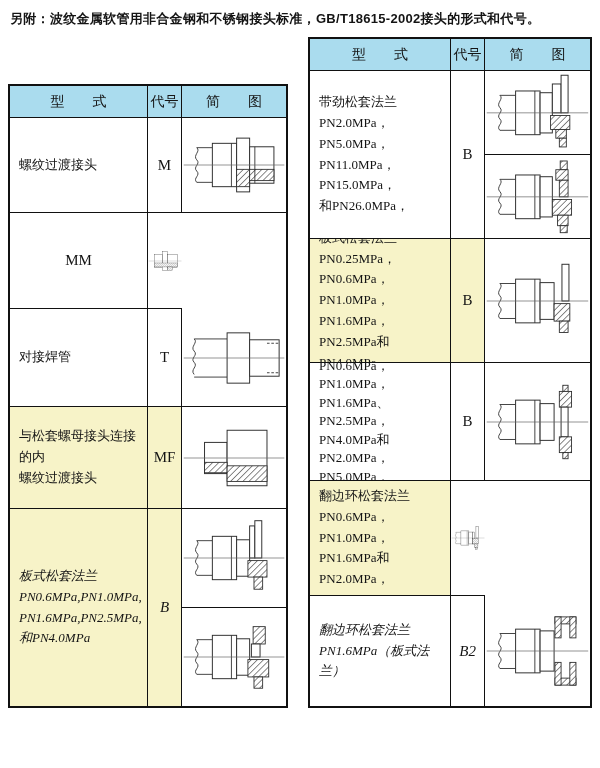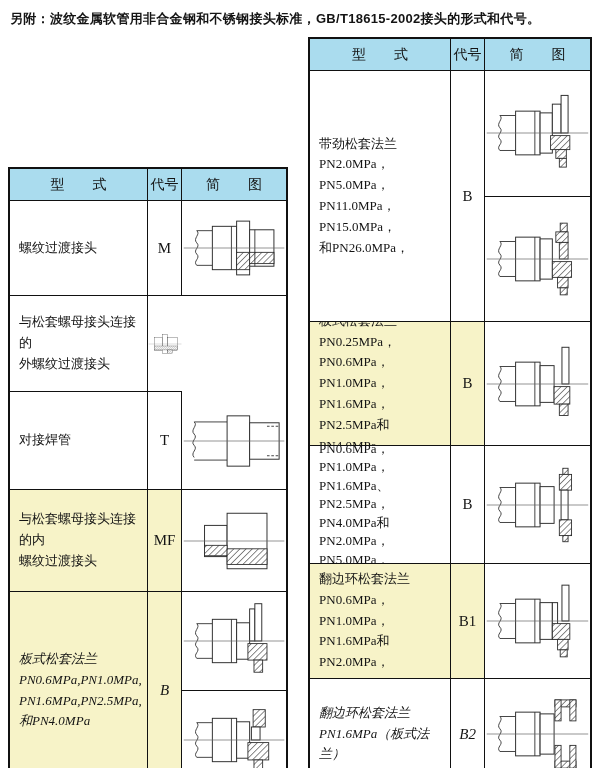--- a/index.html
+++ b/index.html
@@ -84,22 +84,21 @@
                 <rect x="78" y="50" width="28" height="13" fill="url(#hz)" stroke="#2b2b2b" stroke-width="1"></rect>
                 <line x1="84" y1="24" x2="84" y2="66" stroke="#2b2b2b" stroke-width="1"></line>
                 <line x1="2" y1="45" x2="118" y2="45" stroke="#666" stroke-width="0.8"></line>
               </svg>
             </div>
         </div>
       </div>
 
 
       <div class="row" style="height:96px">
-        <div class="cell type">与松套螺母接头连接的
-外螺纹过渡接头</div>
+        <div class="cell code">MM</div>
         <div class="cell dcell last">
           <div class="dslot">
               <svg viewBox="0 0 120 90" width="108" height="82" xmlns="http://www.w3.org/2000/svg">
                 <rect x="22" y="22" width="30" height="46" fill="#fff" stroke="#2b2b2b" stroke-width="1.1"></rect>
                 <rect x="52" y="12" width="18" height="66" fill="#fff" stroke="#2b2b2b" stroke-width="1.1"></rect>
                 <rect x="70" y="22" width="34" height="46" fill="#fff" stroke="#2b2b2b" stroke-width="1.1"></rect>
                 <rect x="22" y="52" width="82" height="14" fill="url(#hz)" stroke="#2b2b2b" stroke-width="1"></rect>
                 <rect x="70" y="66" width="16" height="12" fill="url(#hz)" stroke="#2b2b2b" stroke-width="1"></rect>
                 <line x1="2" y1="45" x2="118" y2="45" stroke="#666" stroke-width="0.8"></line>
               </svg>
@@ -184,21 +183,21 @@
       </div>
     </section>
 
     <section class="tbl right">
       <div class="row head" style="height:32px">
         <div class="cell">型　　式</div>
         <div class="cell">代号</div>
         <div class="cell last">简　　图</div>
       </div>
 
-      <div class="row" style="height:251px">
+      <div class="row" style="height:168px">
         <div class="cell type">带劲松套法兰
 PN2.0MPa，PN5.0MPa，
 PN11.0MPa，PN15.0MPa，
 和PN26.0MPa，</div>
         <div class="cell code">B</div>
         <div class="cell dcell last">
           <div class="dslot divide">
               <svg viewBox="0 0 120 90" width="108" height="82" xmlns="http://www.w3.org/2000/svg">
                 <path d="M17 25 c5 4 -5 9 0 14 c5 5 -5 8 0 13 c5 5 -5 8 0 13" fill="none" stroke="#2b2b2b" stroke-width="1"></path>
                 <line x1="17" y1="25" x2="35" y2="25" stroke="#2b2b2b" stroke-width="1"></line>
@@ -283,21 +282,20 @@
                 <line x1="2" y1="45" x2="118" y2="45" stroke="#666" stroke-width="0.8"></line>
               </svg>
             </div>
         </div>
       </div>
 
       <div class="row" style="height:115px">
         <div class="cell type hl">翻边环松套法兰
 PN0.6MPa，PN1.0MPa，
 PN1.6MPa和PN2.0MPa，</div>
-        <div class="cell code hl">B1</div>
         <div class="cell dcell last">
           <div class="dslot">
               <svg viewBox="0 0 120 90" width="108" height="82" xmlns="http://www.w3.org/2000/svg">
                 <path d="M17 25 c5 4 -5 9 0 14 c5 5 -5 8 0 13 c5 5 -5 8 0 13" fill="none" stroke="#2b2b2b" stroke-width="1"></path>
                 <line x1="17" y1="25" x2="35" y2="25" stroke="#2b2b2b" stroke-width="1"></line>
                 <line x1="17" y1="65" x2="35" y2="65" stroke="#2b2b2b" stroke-width="1"></line>
                 <rect x="35" y="20" width="28" height="50" fill="#fff" stroke="#2b2b2b" stroke-width="1.1"></rect>
                 <line x1="57" y1="20" x2="57" y2="70" stroke="#2b2b2b" stroke-width="1"></line>
                 <rect x="63" y="24" width="14" height="42" fill="#fff" stroke="#2b2b2b" stroke-width="1.1"></rect>
                 <rect x="77" y="24" width="6" height="42" fill="#fff" stroke="#2b2b2b" stroke-width="1.1"></rect>

